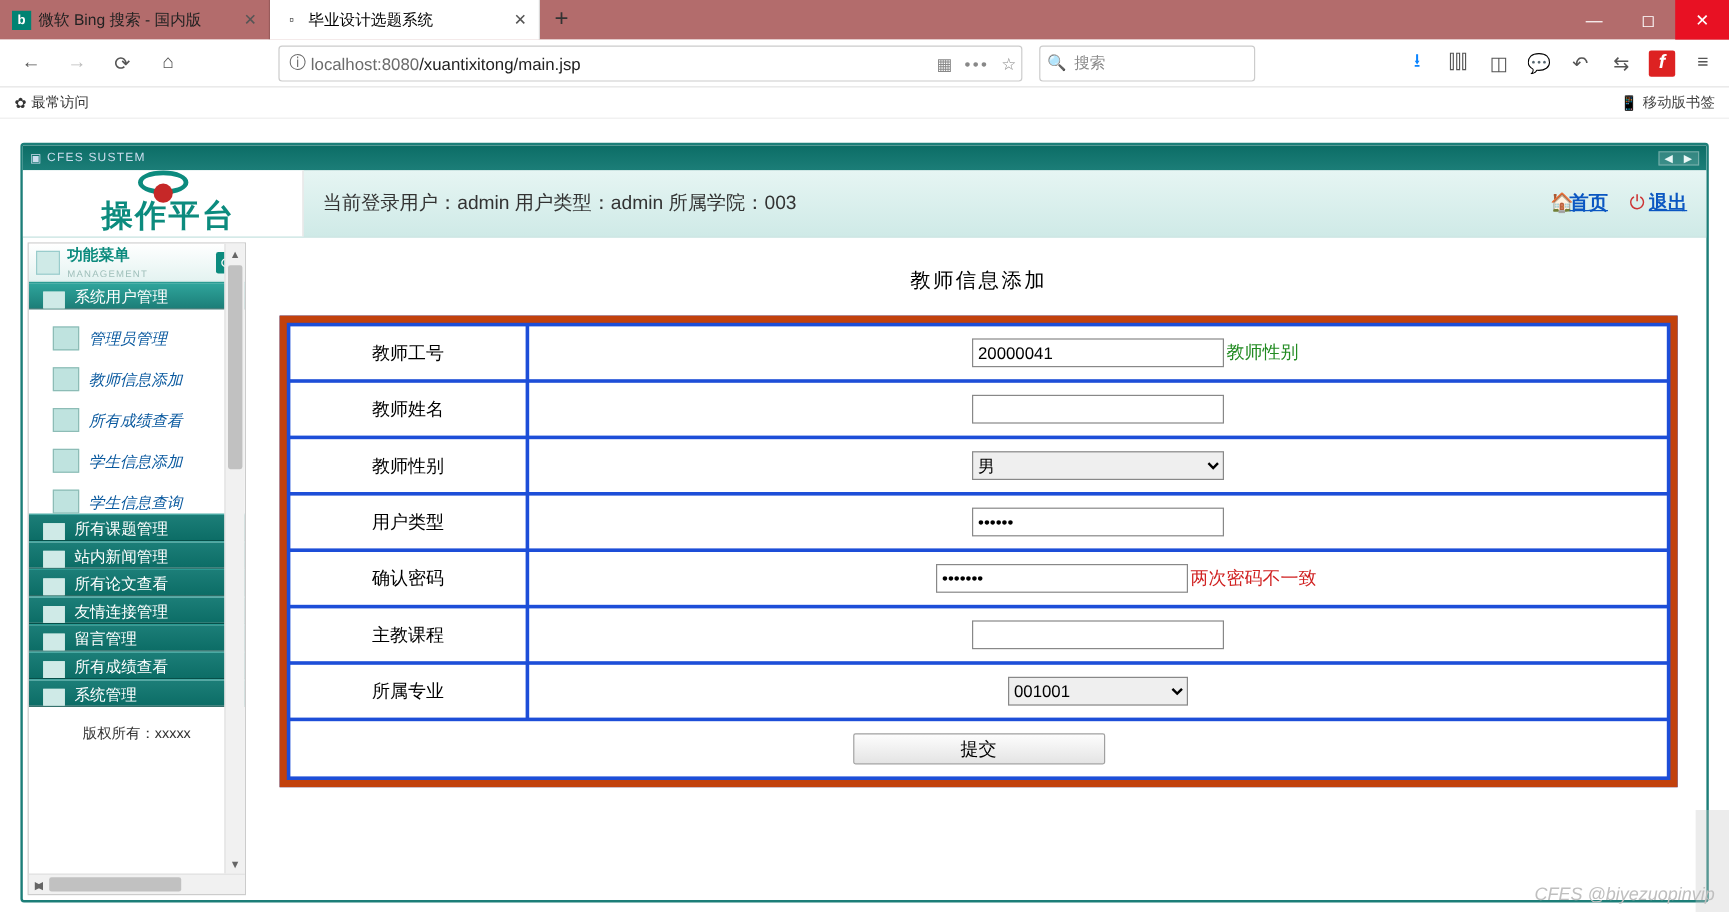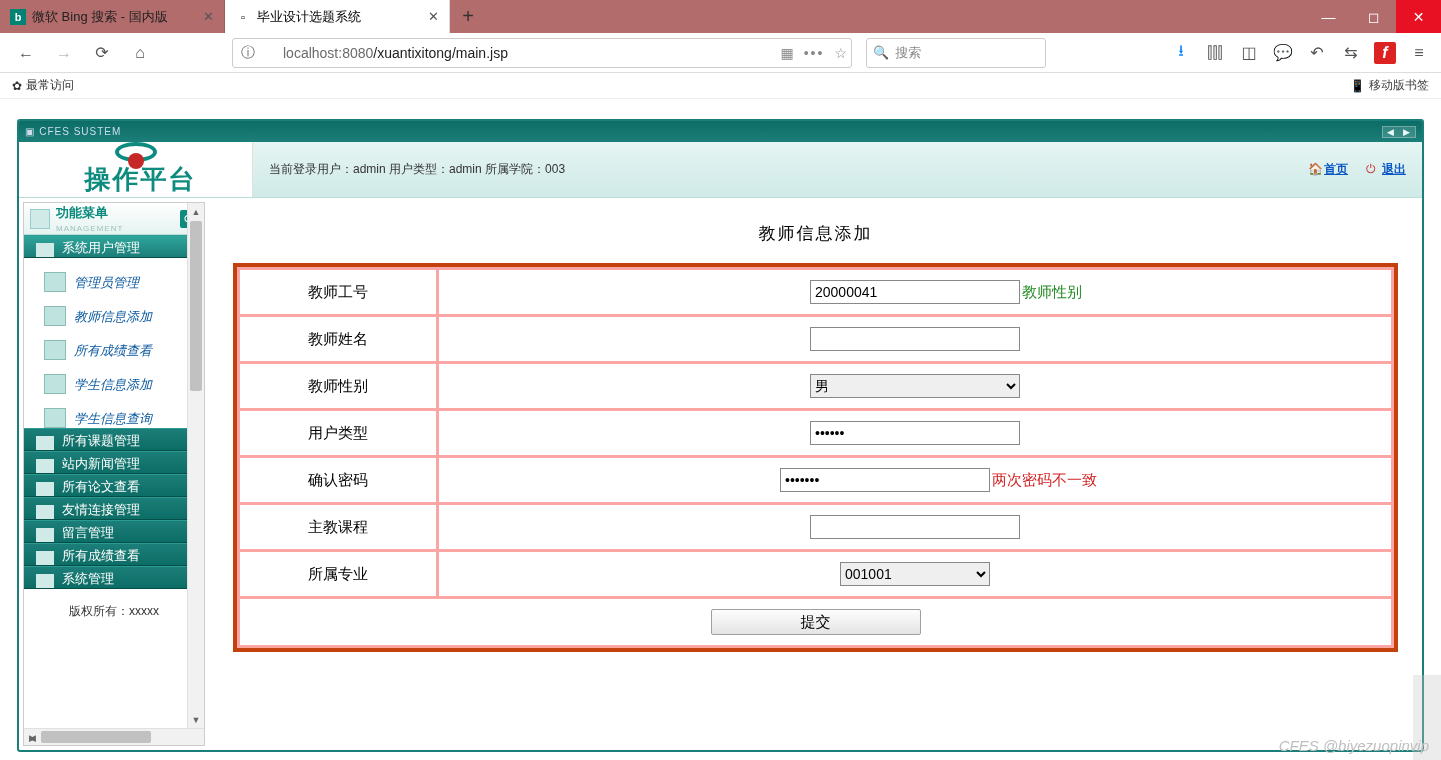--- a/index.html
+++ b/index.html
@@ -16,21 +16,21 @@
   .ff-newtab { width: 36px; display: flex; align-items: center; justify-content: center; font-size: 20px; color: #333; cursor: pointer; }
   .ff-win { margin-left: auto; display: flex; }
   .ff-win span { width: 45px; display: flex; align-items: center; justify-content: center; color: #fff; font-size: 14px; }
   .ff-win .winclose { background: #e81123; }
 
   
   .ff-navbar { height: 40px; background: #fff; border-bottom: 1px solid #ddd; display: flex; align-items: center; padding: 0 6px 0 10px; gap: 6px; }
   .ff-iconbtn { width: 32px; height: 32px; display: inline-flex; align-items: center; justify-content: center; color: #555; border-radius: 4px; cursor: pointer; font-size: 16px; }
   .ff-urlbar { margin-left: 70px; height: 30px; border: 1px solid #ccc; border-radius: 3px; display: flex; align-items: center; width: 620px; padding: 0 4px; font-size: 14px; }
   .ff-urlbar .info-icon { width: 22px; text-align: center; color: #666; }
-  .ff-urlbar .url-host { color: #6b6b6b; margin-left: 24px; }
+  .ff-urlbar .url-host { color: #6b6b6b; }
   .ff-urlbar .url-path { color: #222; }
   .ff-urlbar .qr-icon, .ff-urlbar .dots, .ff-urlbar .star { margin-left: auto; color: #888; }
   .ff-urlbar .dots { margin-left: 10px; letter-spacing: 2px; }
   .ff-urlbar .star { margin-left: 10px; }
   .ff-search { height: 30px; border: 1px solid #ccc; border-radius: 3px; display: flex; align-items: center; width: 180px; margin-left: 8px; padding: 0 6px; color: #888; gap: 6px; }
   .ff-right { margin-left: auto; display: flex; align-items: center; gap: 2px; }
   .flash-icon { background: #d22; color: #fff; width: 22px; height: 22px; display: inline-flex; align-items: center; justify-content: center; font-style: italic; font-weight: bold; border-radius: 2px; }
 
   
   .ff-bm { height: 26px; background: #fff; border-bottom: 1px solid #eee; display: flex; align-items: center; padding: 0 12px; font-size: 12px; color: #333; }
@@ -42,21 +42,21 @@
   .app-titlebar .tb-arrows { margin-left: auto; background: rgba(255,255,255,.15); border: 1px solid rgba(255,255,255,.3); display: flex; }
   .app-titlebar .tb-arrows span { width: 16px; text-align: center; font-size: 9px; color: #eaf7f6; }
 
   
   .app-header { height: 56px; background: linear-gradient(#e6f5f3,#cfeae7); border-bottom: 1px solid #b9ddd9; display: flex; }
   .logo-box { width: 234px; display: flex; align-items: center; justify-content: center; background: #fff; border-right: 1px solid #e0e0e0; flex-direction: column; }
   .logo-glyph { width: 42px; height: 42px; display: inline-block; position: relative; }
   .logo-glyph::before { content: ""; position: absolute; inset: 0; border-radius: 50%; border: 4px solid #0c8b7e; }
   .logo-glyph::after { content: ""; position: absolute; left: 13px; top: 11px; width: 16px; height: 16px; background: #c62828; border-radius: 50%; }
   .logo-text { font-size: 26px; font-weight: bold; color: #0c8b7e; margin-left: 10px; letter-spacing: 2px; font-family: KaiTi, serif; }
-  .userbar { flex: 1; display: flex; align-items: center; padding: 0 16px; font-size: 12px; color: #333; }
+  .userbar { flex: 1; display: flex; align-items: center; padding: 0 16px; font-size: 16px; color: #333; }
   .userbar .links { margin-left: auto; display: flex; align-items: center; gap: 18px; }
   .userbar .links a { color: #0b57c2; text-decoration: underline; font-weight: bold; }
   .linkicon { display: inline-block; width: 14px; height: 14px; margin-right: 2px; }
 
   
   .app-body { display: flex; height: calc(100% - 77px); }
   .sidebar-frame { width: 182px; border: 1px solid #ccc; margin: 4px; position: relative; background: #fff; display: flex; flex-direction: column; }
   .sidebar-scroll { overflow: hidden; flex: 1; }
   .sidebar-vtrack { width: 17px; background: #f1f1f1; border-left: 1px solid #e0e0e0; position: absolute; right: 0; top: 0; bottom: 17px; }
   .sidebar-vthumb { position: absolute; left: 2px; right: 2px; top: 18px; height: 170px; background: #c1c1c1; border-radius: 2px; }
@@ -76,21 +76,21 @@
   .menu-item.leaf { color: #08589e; background: #fff; height: 34px; font-style: italic; }
   .menu-item .mi-icon { width: 22px; height: 20px; background: #bfe3df; border: 1px solid #8dbcb6; display: inline-block; }
   .menu-item.cat .mi-icon { width: 18px; height: 14px; background: #cfeae7; border: 1px solid #cfeae7; }
   .menu-item .mi-arrow { margin-left: auto; font-size: 9px; color: rgba(255,255,255,.7); margin-right: 6px; }
 
   .sidebar-footer { height: 24px; text-align: center; font-size: 12px; color: #333; line-height: 24px; }
 
   
   .main-area { flex: 1; padding: 10px 24px; }
   .form-title { text-align: center; font-size: 17px; padding: 14px 0 18px; letter-spacing: 2px; }
-  .form-table { width: 100%; border-collapse: separate; border-spacing: 3px; background: #fca5a5; border: 4px solid #c2410c; }
+  .form-table { width: 100%; border-collapse: separate; border-spacing: 3px; background: #1d4ed8; border: 6px solid #c2410c; }
   .form-table td { background: #fff; padding: 10px 0; font-size: 15px; }
   .form-table td.label { width: 196px; text-align: center; }
   .form-table td.field { text-align: center; position: relative; }
   .field-input { width: 210px; height: 24px; border: 1px solid #888; padding: 0 4px; font-size: 14px; text-align: left; }
   .field-select { width: 210px; height: 24px; border: 1px solid #888; font-size: 14px; }
   .field-select.sm { width: 150px; }
   .hint-ok { color: #228b22; position: absolute; left: calc(50% + 107px); top: 50%; transform: translateY(-50%); font-size: 15px; }
   .hint-err { color: #d02222; position: absolute; left: calc(50% + 107px); top: 50%; transform: translateY(-50%); font-size: 15px; white-space: nowrap; }
   .hint-err.shift { left: calc(50% + 77px); }
   .submit-td { text-align: center; }

